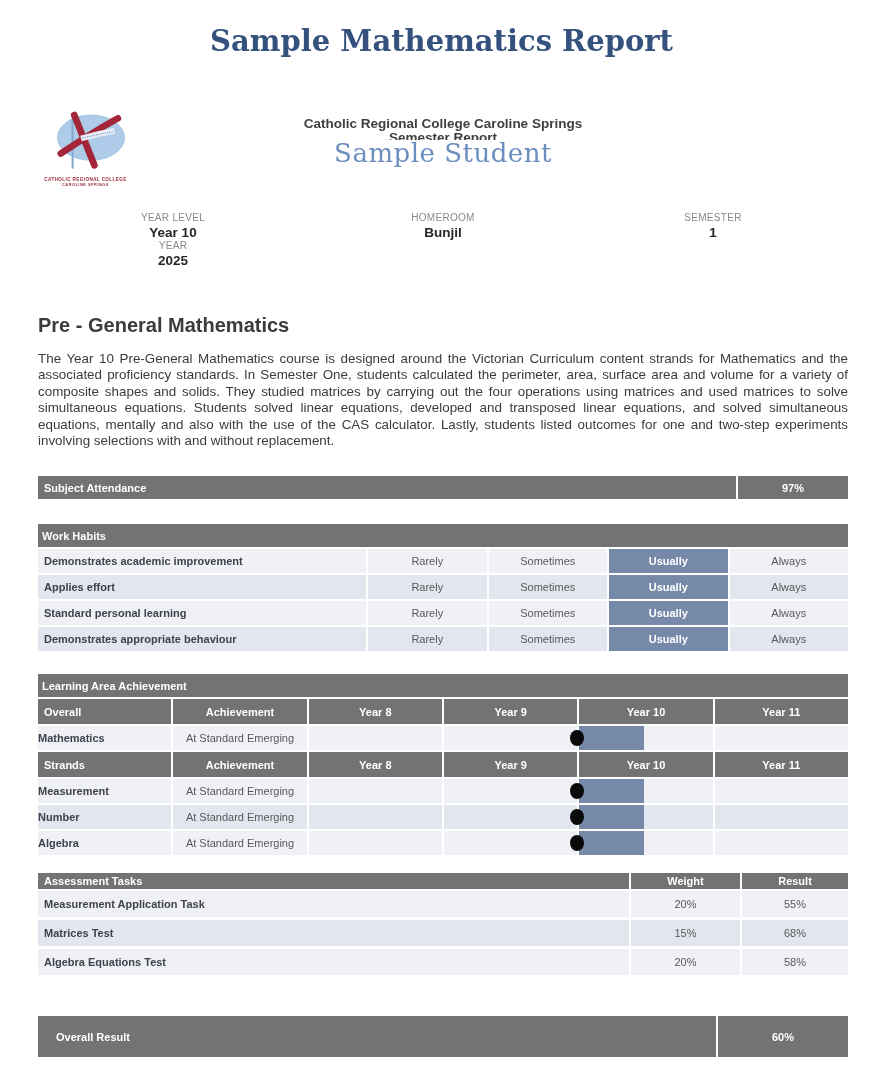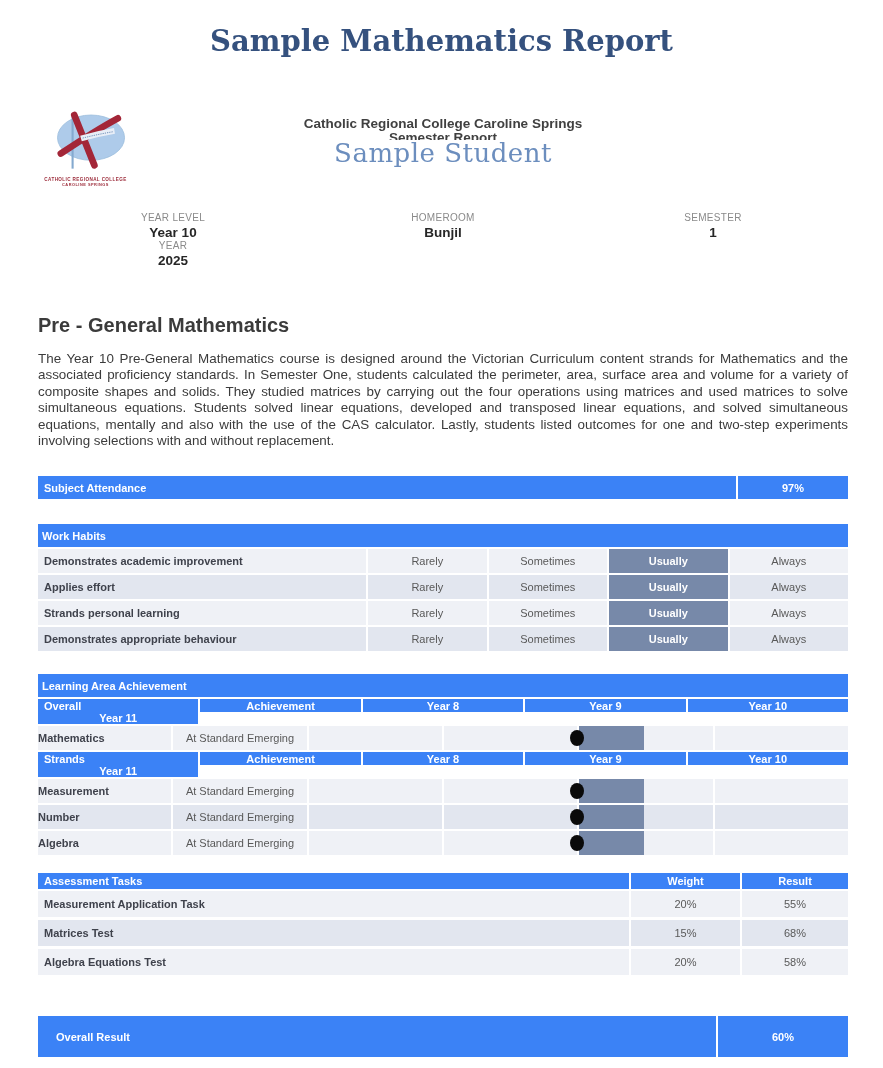--- a/index.html
+++ b/index.html
@@ -57,21 +57,21 @@
     font-size: 20px; font-weight: 700; color: #3b3b3b;
   }
   .subject-desc {
     margin-top: 14px;
     font-size: 13.4px; line-height: 16.4px;
     text-align: justify;
     color: #3b3b3b;
   }
 
   
-  .navy { background: #3b82f6; color: #ffffff; }
+  .navy { background: #737373; color: #ffffff; }
   .bar-label { font-size: 11px; font-weight: 700; }
   .hl { background: #7789a9; color: #ffffff; }
   .row-light { background: #eff1f6; }
   .row-dark  { background: #e2e6ef; }
 
   
   .kv-bar { display: flex; column-gap: 2px; }
   .kv-bar .kv-left { flex: 1; display: flex; align-items: center; padding-left: 6px; }
   .kv-bar .kv-right { display: flex; align-items: center; justify-content: center; font-size: 11px; font-weight: 700; }
   .attendance-bar { margin-top: 27px; height: 23px; }
@@ -84,21 +84,21 @@
   .wh-table { margin-top: 25px; }
   .table-title { height: 23px; display: flex; align-items: center; padding-left: 4px; margin-bottom: 2px; }
   .wh-row { display: grid; grid-template-columns: 40.5% 1fr 1fr 1fr 1fr; column-gap: 2px; height: 24px; margin-bottom: 2px; }
   .wh-row .cell { display: flex; align-items: center; font-size: 11px; }
   .wh-row .wh-label { padding-left: 6px; font-weight: 700; color: #3f424c; }
   .wh-row .rate { justify-content: center; color: #595959; }
   .wh-row .rate.hl { color: #ffffff; font-weight: 700; }
 
   
   .la-table { margin-top: 23px; }
-  .la-head { display: grid; grid-template-columns: repeat(5, 1fr); column-gap: 2px; height: 25px; margin-bottom: 2px; }
+  .la-head { display: grid; grid-template-columns: repeat(6, 1fr); column-gap: 2px; height: 25px; margin-bottom: 2px; }
   .la-head .cell { display: flex; align-items: center; justify-content: center; font-size: 11px; font-weight: 700; }
   .la-head .first { justify-content: flex-start; padding-left: 6px; }
   .la-row { position: relative; display: grid; grid-template-columns: repeat(6, 1fr); column-gap: 2px; height: 24px; margin-bottom: 2px; }
   .la-row .cell { display: flex; align-items: center; font-size: 11px; }
   .la-row .la-label { font-weight: 700; color: #3f424c; }
   .la-row .la-ach { justify-content: center; color: #595959; }
   .ach-bar {
     position: absolute; top: 0; bottom: 0;
     left: 66.75%; width: 8.1%;
     background: #7789a9;
@@ -191,21 +191,21 @@
         <div class="cell rate row-light">Always</div>
       </div>
       <div class="wh-row">
         <div class="cell wh-label row-dark">Applies effort</div>
         <div class="cell rate row-dark">Rarely</div>
         <div class="cell rate row-dark">Sometimes</div>
         <div class="cell rate hl">Usually</div>
         <div class="cell rate row-dark">Always</div>
       </div>
       <div class="wh-row">
-        <div class="cell wh-label row-light">Strands personal learning</div>
+        <div class="cell wh-label row-light">Standard personal learning</div>
         <div class="cell rate row-light">Rarely</div>
         <div class="cell rate row-light">Sometimes</div>
         <div class="cell rate hl">Usually</div>
         <div class="cell rate row-light">Always</div>
       </div>
       <div class="wh-row">
         <div class="cell wh-label row-dark">Demonstrates appropriate behaviour</div>
         <div class="cell rate row-dark">Rarely</div>
         <div class="cell rate row-dark">Sometimes</div>
         <div class="cell rate hl">Usually</div>

